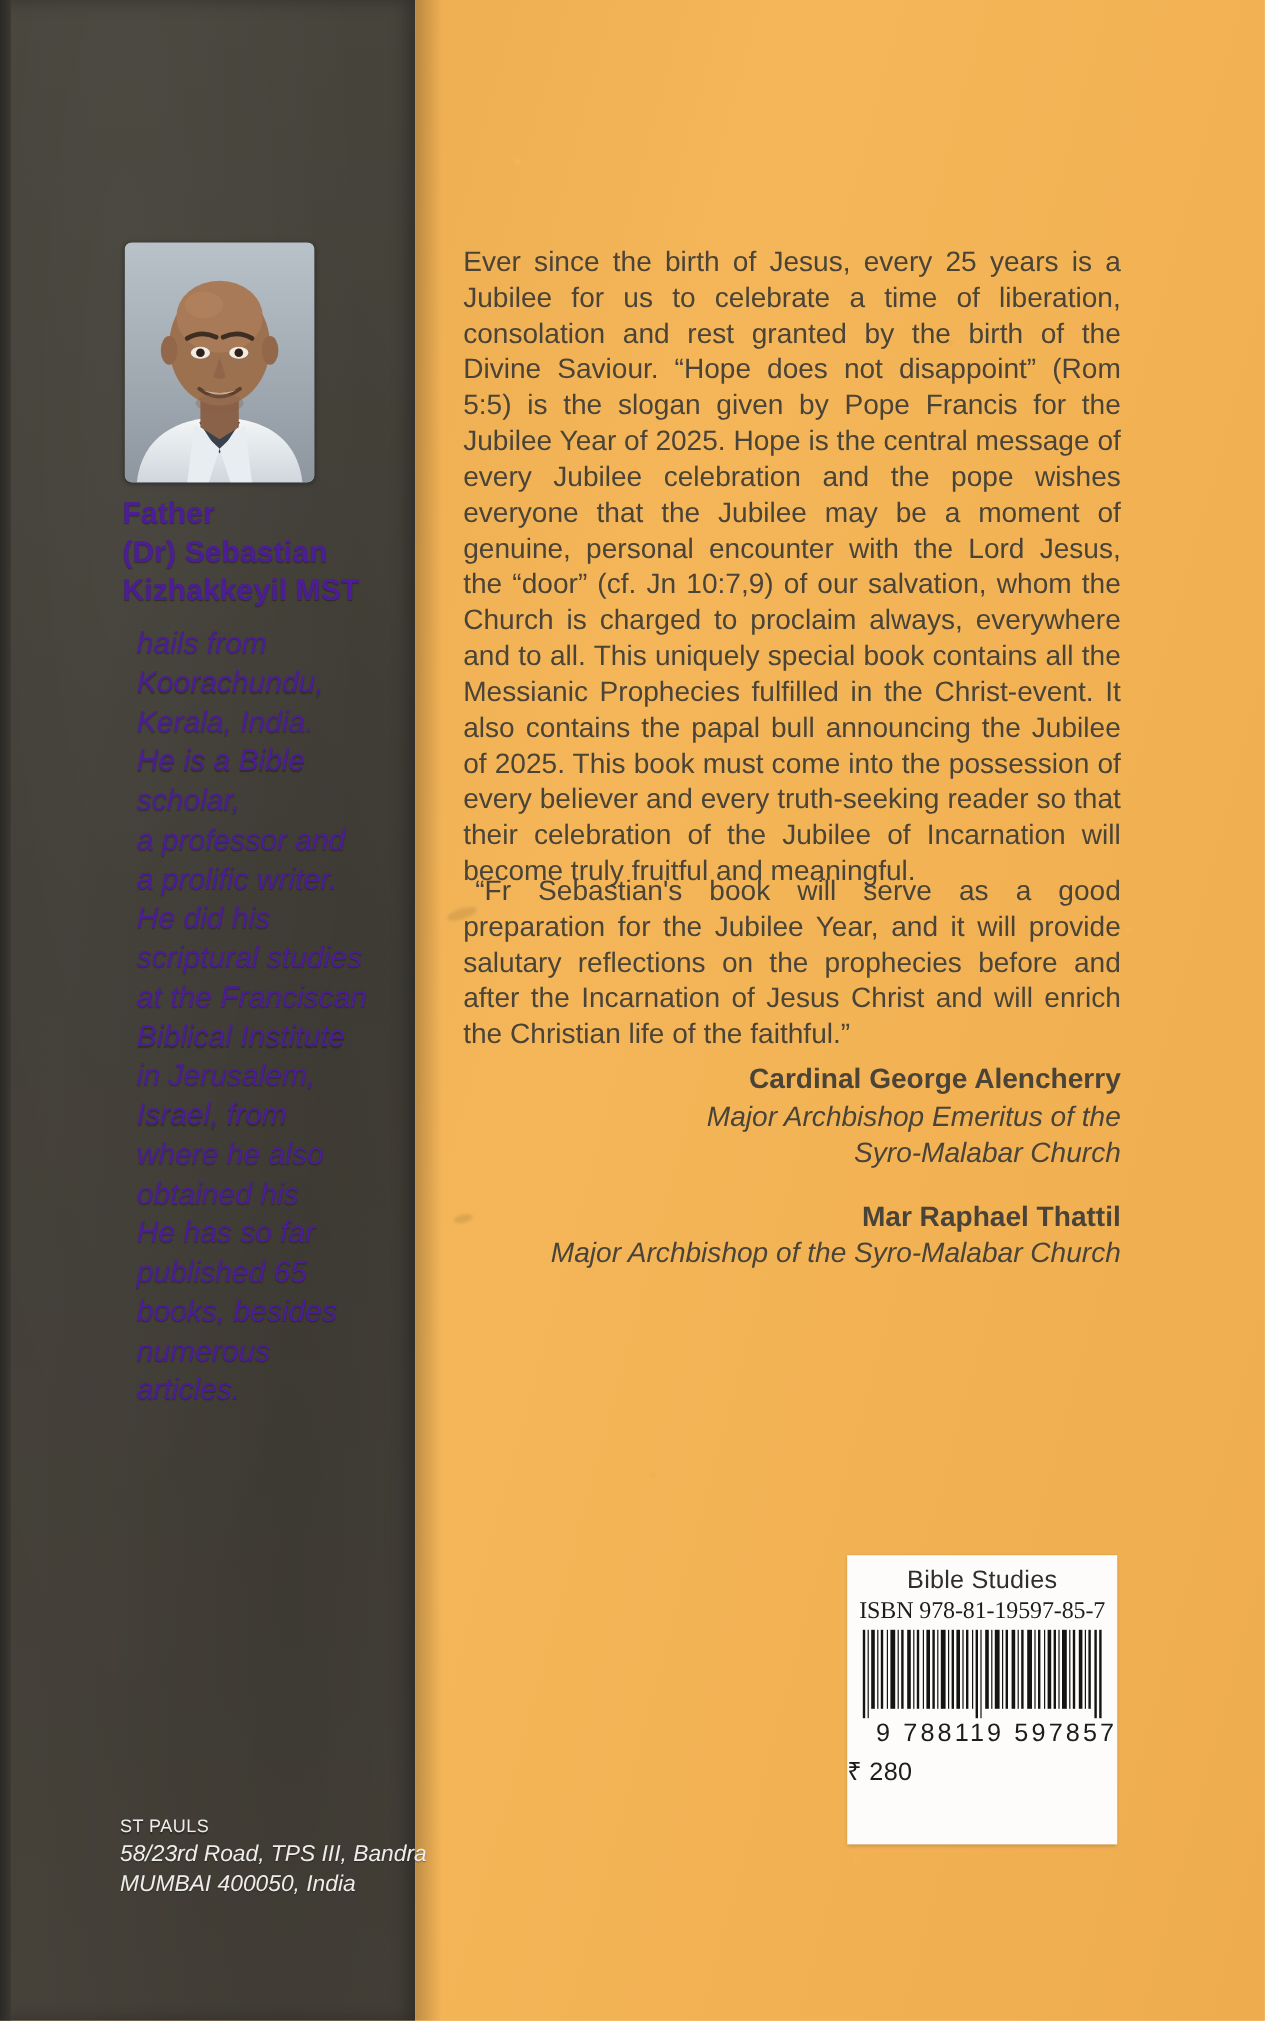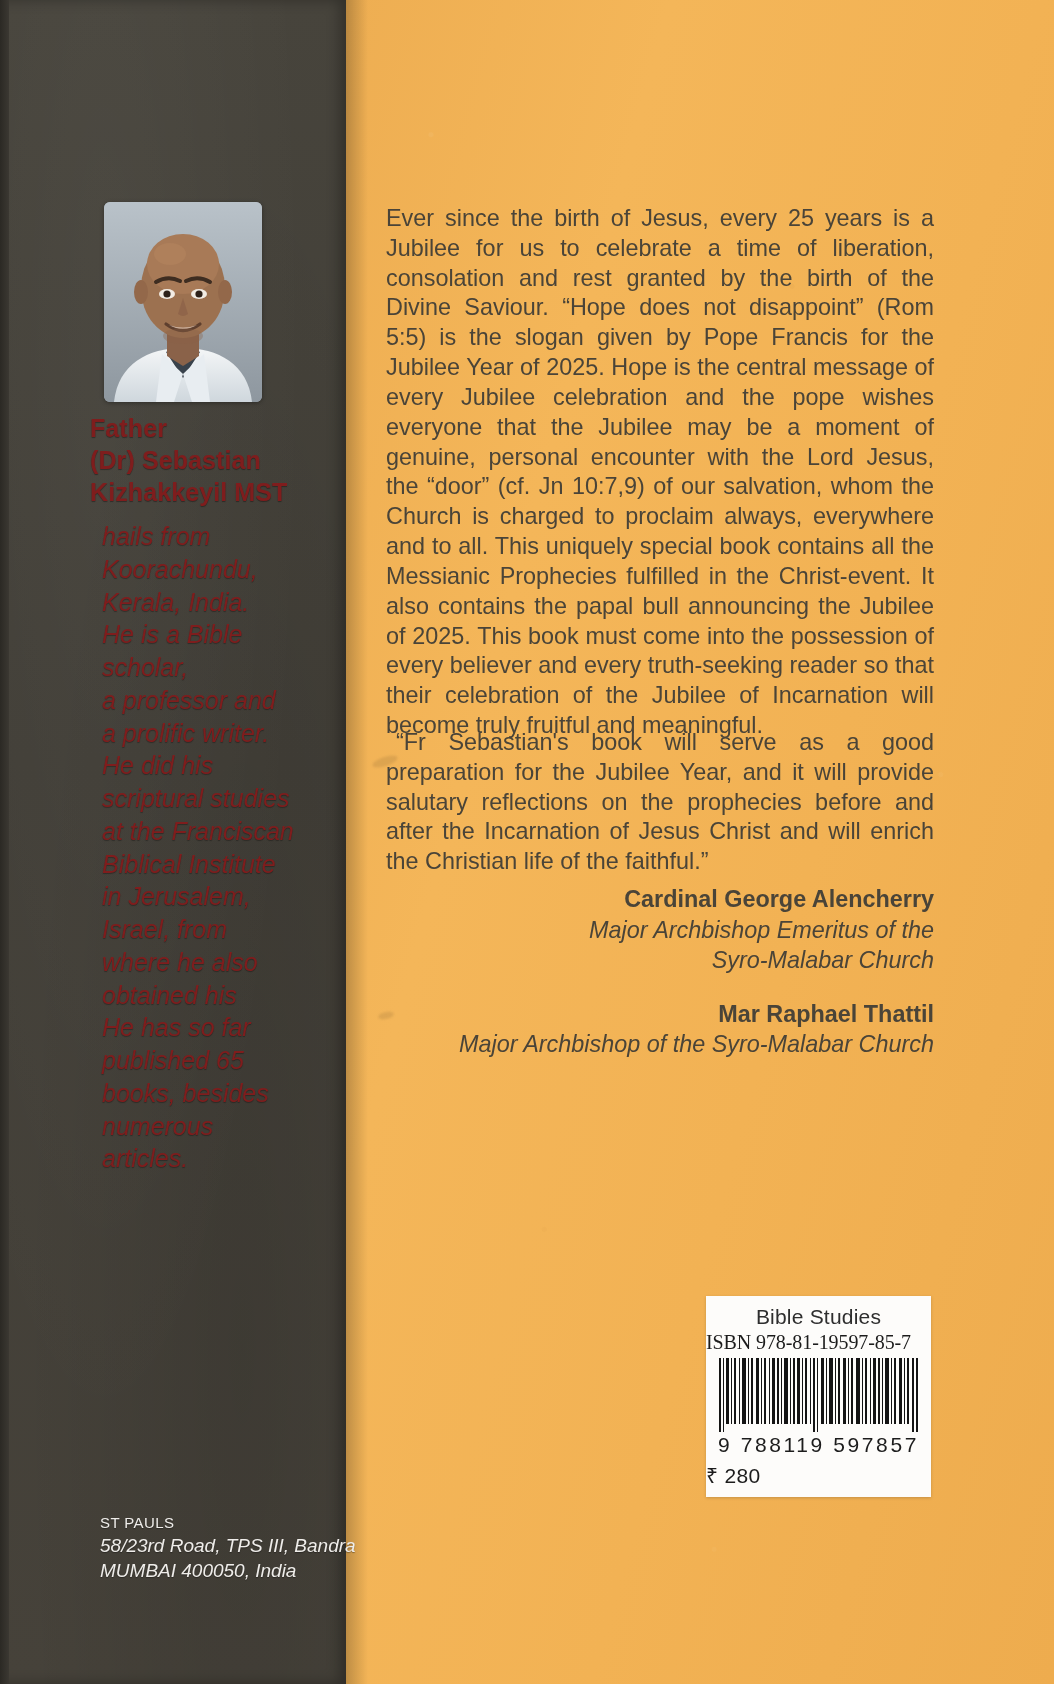--- a/index.html
+++ b/index.html
@@ -81,24 +81,24 @@
     border-radius: 6px;
     overflow: hidden;
     background: #9aa3ab;
     box-shadow: 0 1px 4px rgba(0,0,0,0.35);
   }
   .author-photo svg { display: block; width: 100%; height: 100%; }
 
   
   .author-block {
     position: absolute;
-    left: 90px;
+    left: 102px;
     top: 412px;
     width: 250px;
-    color: #7f1d1d;
+    color: #4c1d95;
   }
   .author-name {
     font-weight: bold;
     font-size: 25px;
     line-height: 1.28;
     letter-spacing: 0.1px;
     margin: 0 0 2px 0;
     text-shadow: 0 1px 1px rgba(0,0,0,0.35);
   }
   .author-bio {
@@ -179,46 +179,47 @@
     line-height: 1.30;
     display: block;
   }
 
   
   .barcode-card {
     position: absolute;
     left: 706px;
     top: 1296px;
     width: 225px;
-    height: 201px;
+    height: 241px;
     background: #fdfcfa;
     box-shadow: 0 1px 3px rgba(0,0,0,0.18);
   }
   .bc-category {
     text-align: center;
     font-size: 21px;
     color: #2e2e2e;
     margin: 9px 0 0 0;
     letter-spacing: 0.2px;
   }
   .bc-isbn {
+    text-align: center;
     font-family: "Liberation Serif", serif;
     font-size: 20px;
     color: #1c1c1c;
     margin: 2px 0 0 0;
     letter-spacing: -0.1px;
   }
   .bc-bars {
     margin: 4px auto 0 auto;
     width: 203px;
     height: 74px;
     display: block;
   }
   .bc-digits {
-    text-align: center;
+    text-align: right;
     font-size: 21px;
     color: #1c1c1c;
     letter-spacing: 2.6px;
     margin: 1px 0 0 0;
   }
   .bc-price {
     text-align: left;
     font-size: 21px;
     color: #1c1c1c;
     margin: 4px 14px 0 0;

